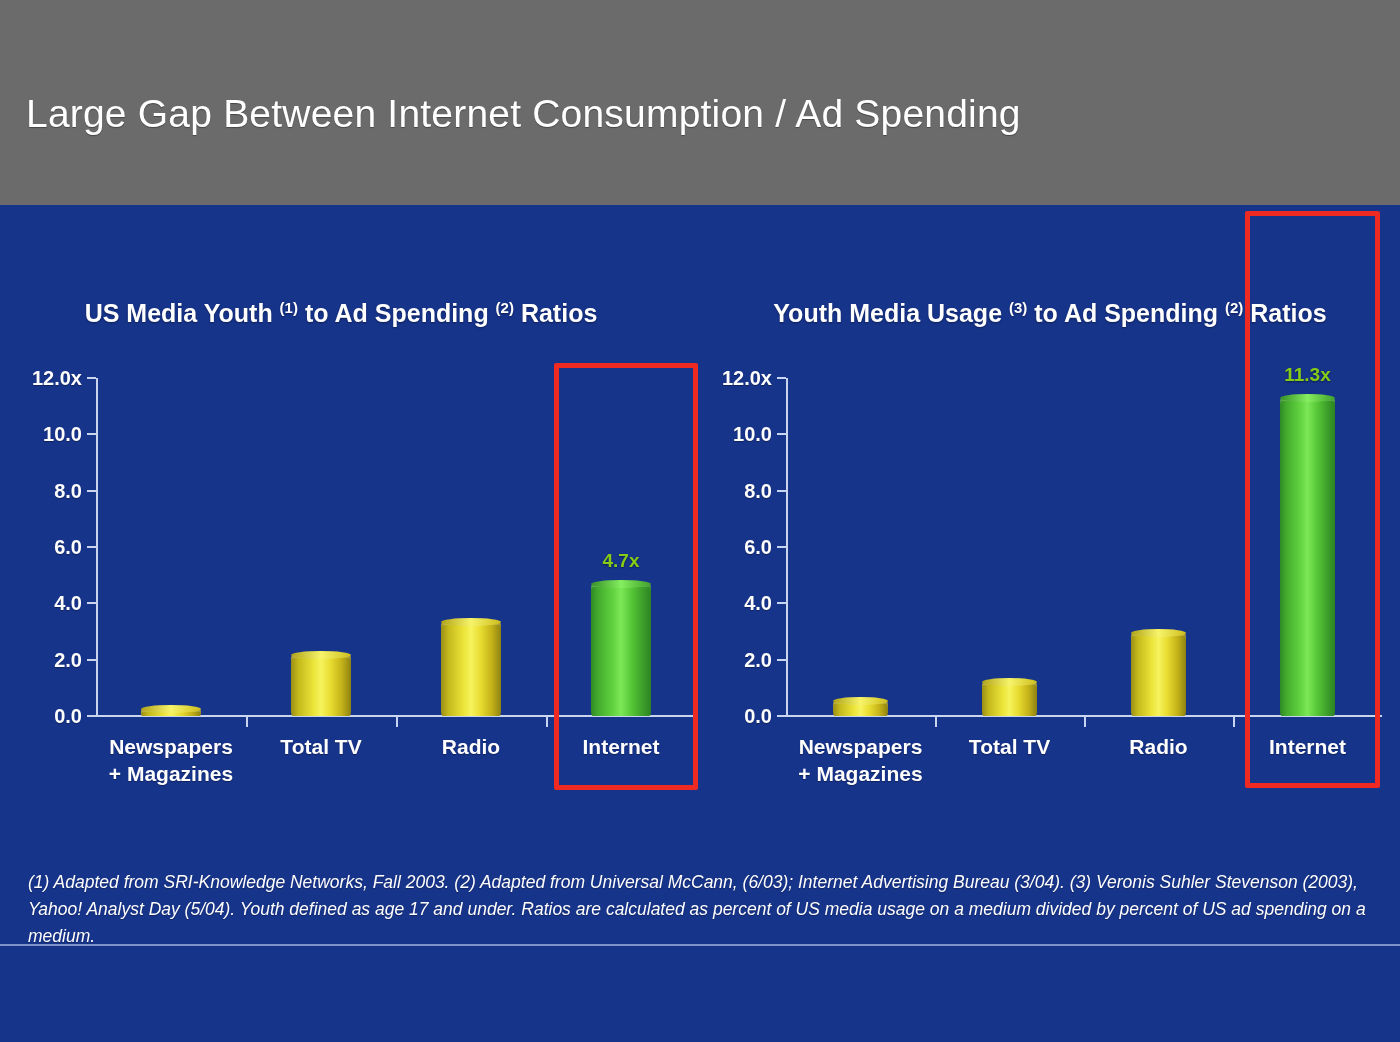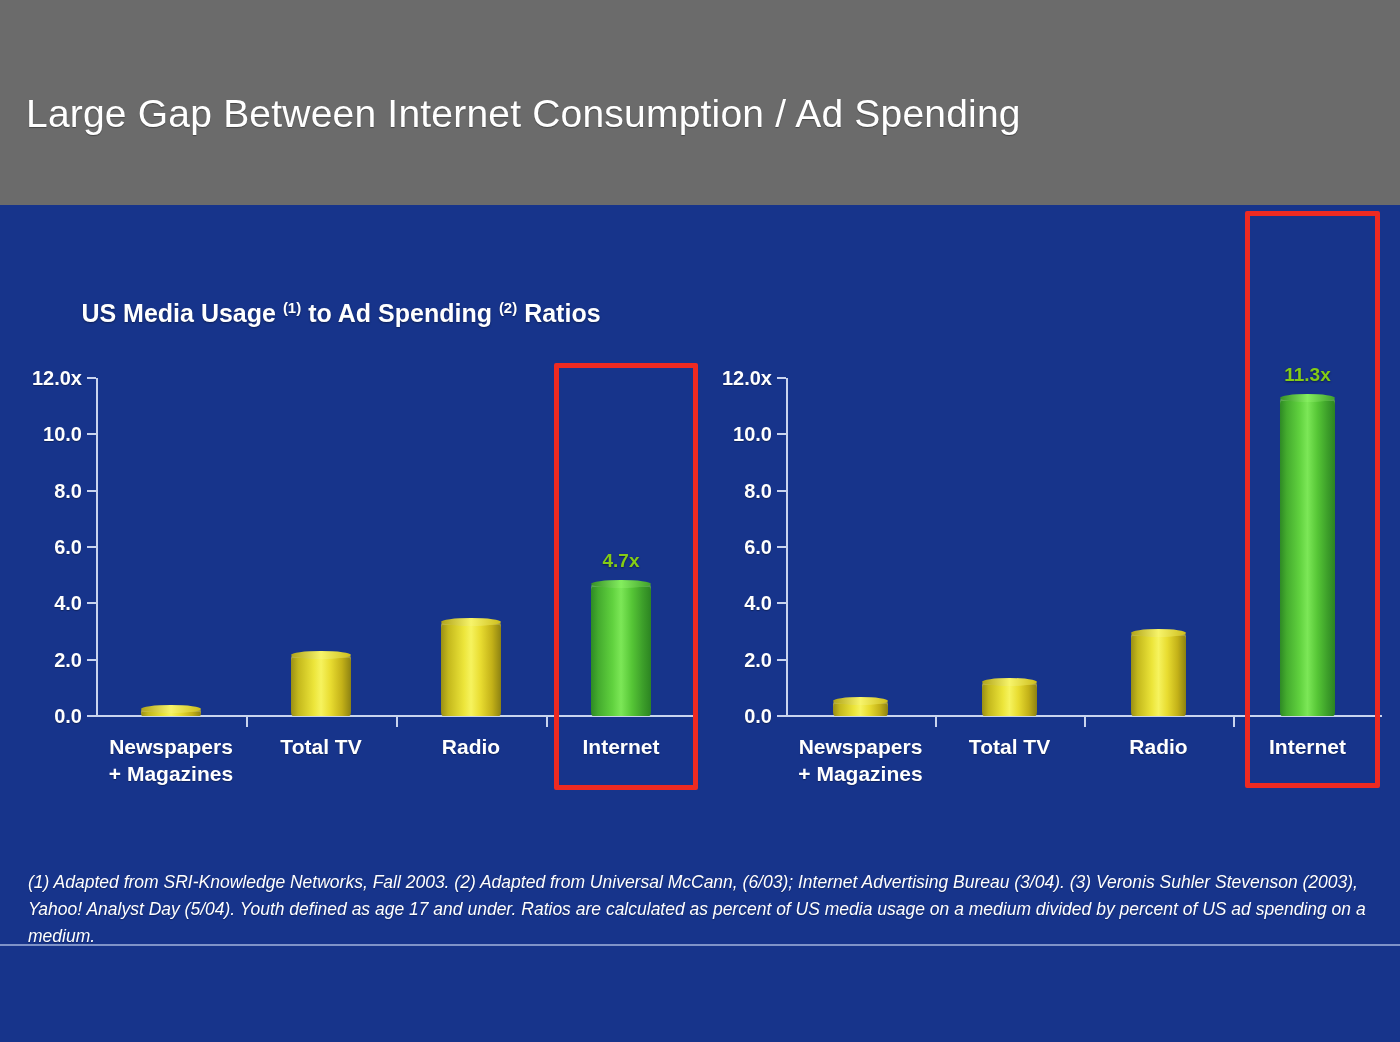--- a/index.html
+++ b/index.html
@@ -147,21 +147,21 @@
 <div class="slide">
 
   <div class="header">
     <div class="header-title">Large Gap Between Internet Consumption / Ad Spending</div>
   </div>
 
   <div class="body-area">
 
     <div class="panel panel-left">
       <div class="chart-title">
-        <span>US Media Usage </span><sup>(1)</sup><span> to Ad Spending </span><sup>(2)</sup><span> Ratios</span>
+        <span>US Media Youth </span><sup>(1)</sup><span> to Ad Spending </span><sup>(2)</sup><span> Ratios</span>
       </div>
       <div class="plot plot-left" id="plot-left">
         <div class="axis-y"></div>
         <div class="axis-x"></div>
       <div class="ytick" style="top: -1px;"></div>
           <div class="ylabel" style="top: 0px;">12.0x</div>
           <div class="ytick" style="top: 55.3333px;"></div>
           <div class="ylabel" style="top: 56.3333px;">10.0</div>
           <div class="ytick" style="top: 111.667px;"></div>
           <div class="ylabel" style="top: 112.667px;">8.0</div>
@@ -191,20 +191,23 @@
           <div class="bar green" style="left: 495px; width: 60px; height: 132.383px;">
             <div class="bar-top"></div>
           </div>
           <div class="bar-value" style="left: 525px; top: 171.617px;">4.7x</div>
           <div class="cat-label" style="left: 525px; top: 355px;"><span>Internet</span></div>
           <div class="highlight-box" style="left: 458px; width: 134px; top: -15px; height: 417px; border-color: rgb(238, 42, 34);"></div>
         </div>
     </div>
 
     <div class="panel panel-right">
+      <div class="chart-title">
+        <span>Youth Media Usage </span><sup>(3)</sup><span> to Ad Spending </span><sup>(2)</sup><span> Ratios</span>
+      </div>
       <div class="plot plot-right" id="plot-right">
         <div class="axis-y"></div>
         <div class="axis-x"></div>
       <div class="ytick" style="top: -1px;"></div>
           <div class="ylabel" style="top: 0px;">12.0x</div>
           <div class="ytick" style="top: 55.3333px;"></div>
           <div class="ylabel" style="top: 56.3333px;">10.0</div>
           <div class="ytick" style="top: 111.667px;"></div>
           <div class="ylabel" style="top: 112.667px;">8.0</div>
           <div class="ytick" style="top: 168px;"></div>

